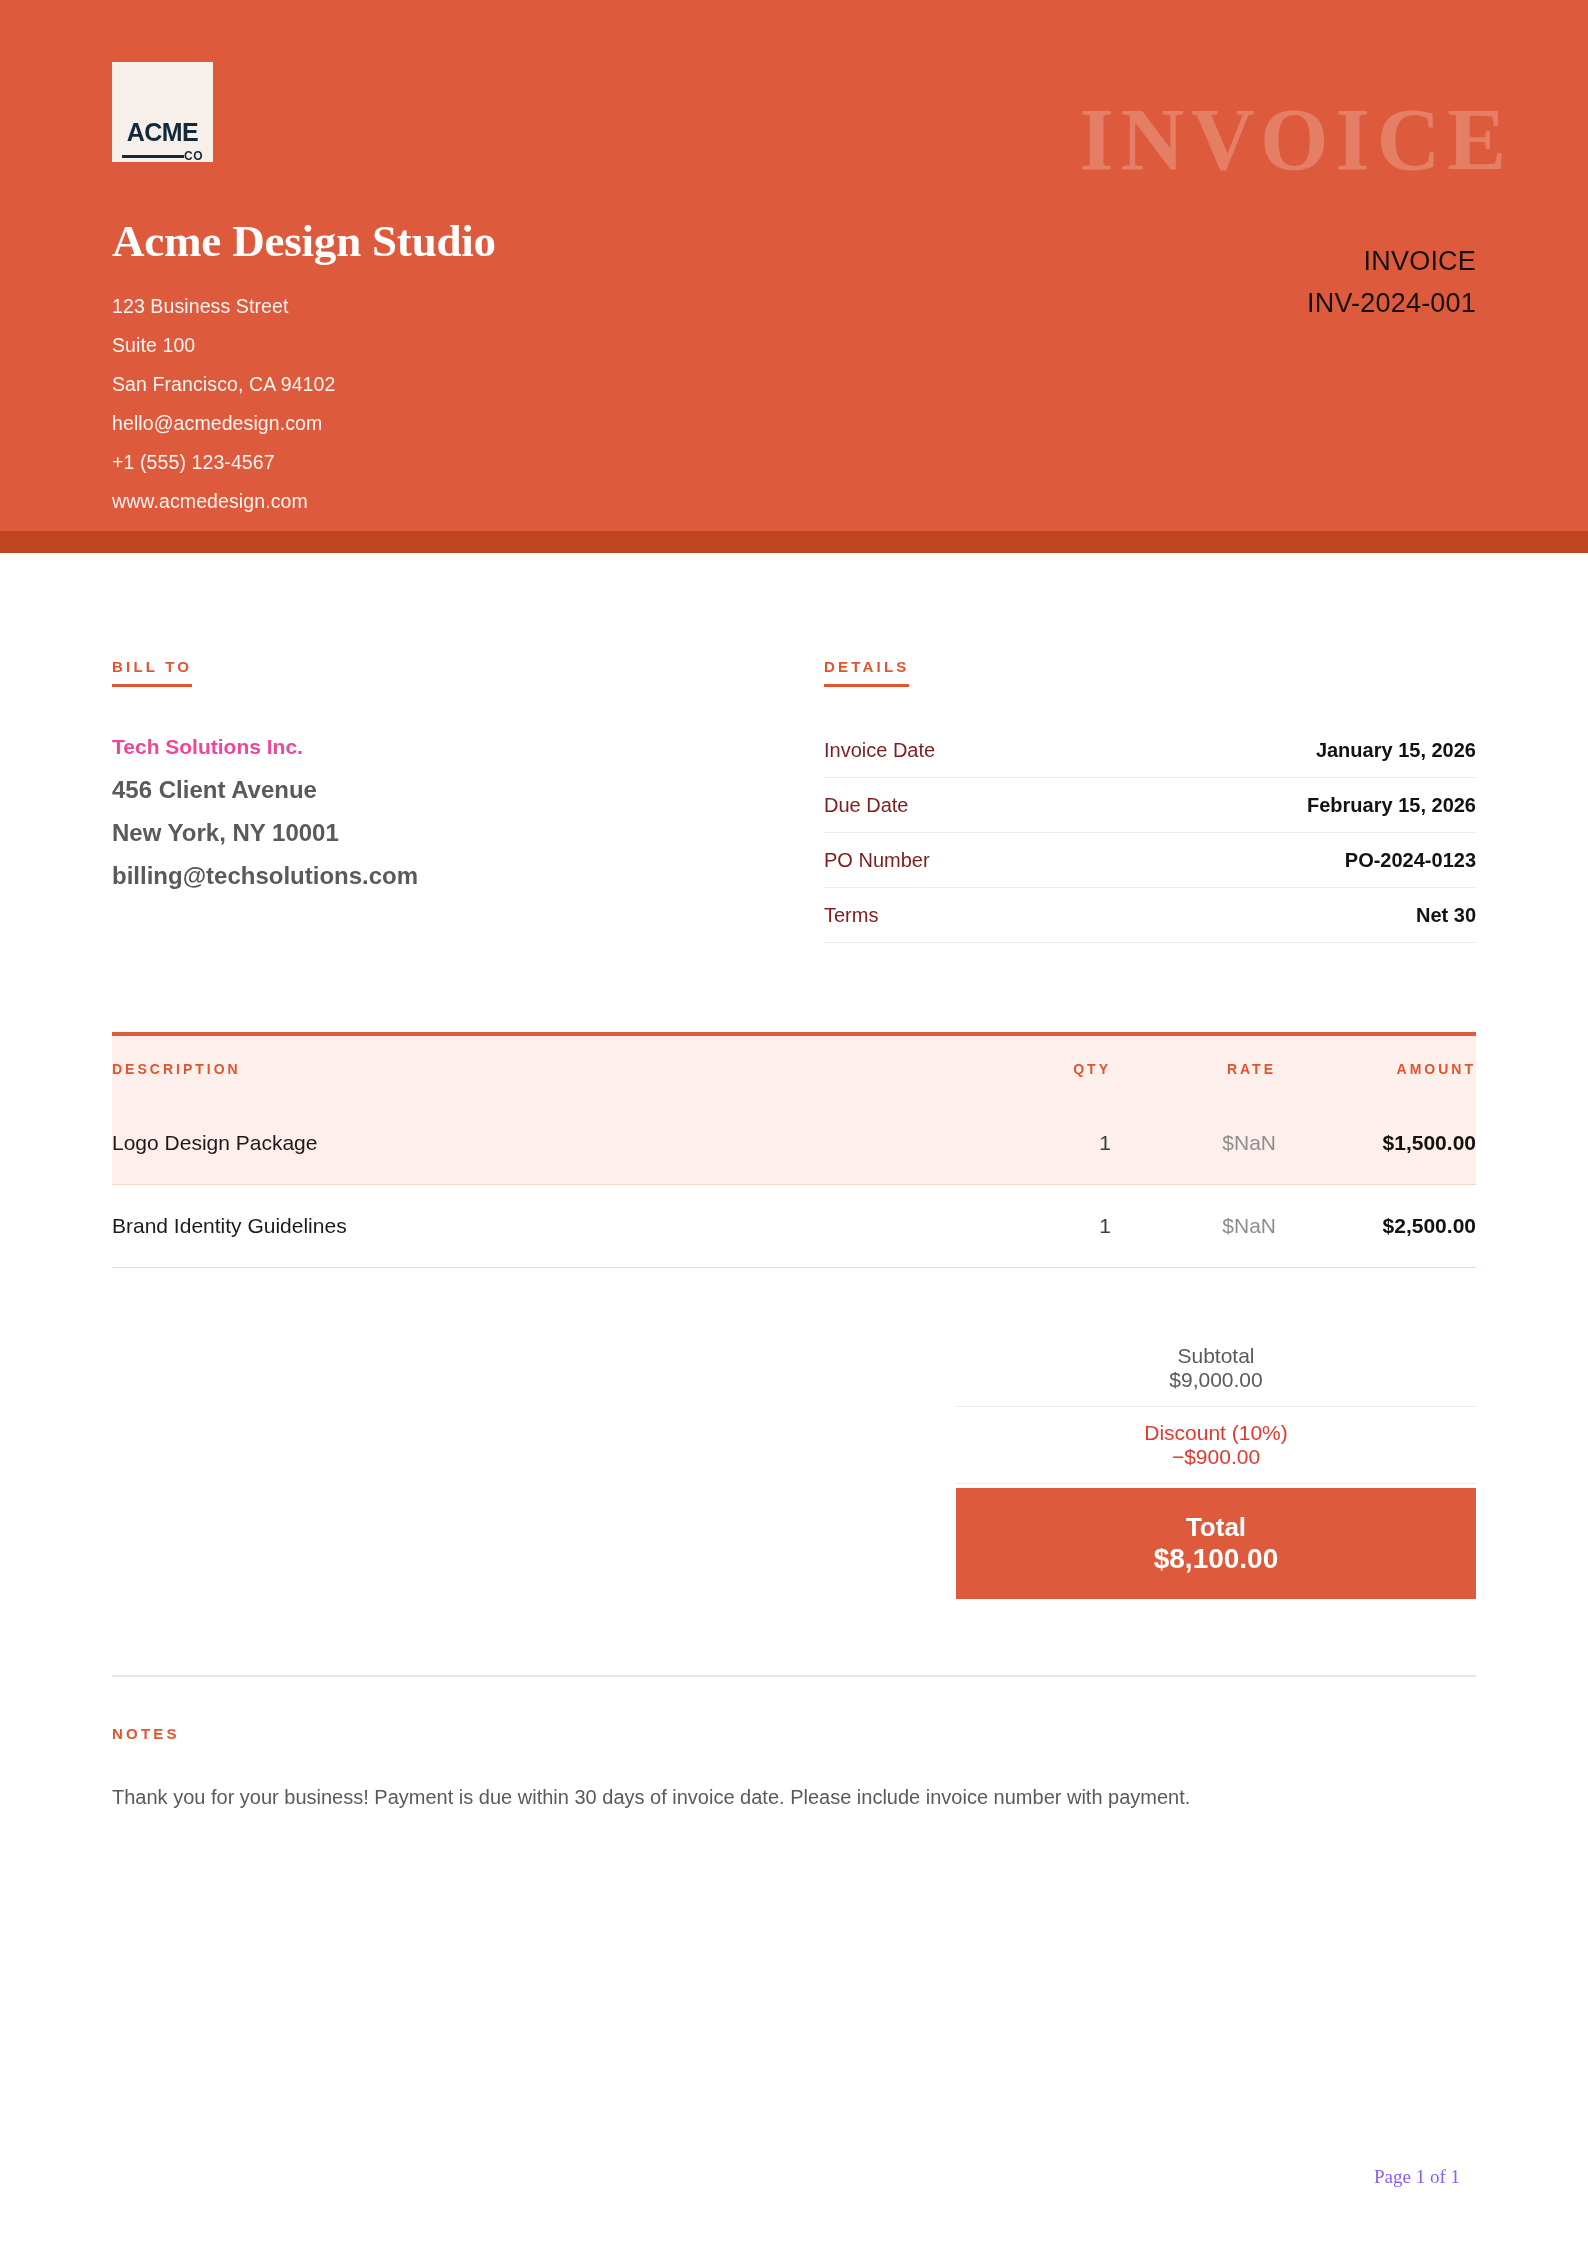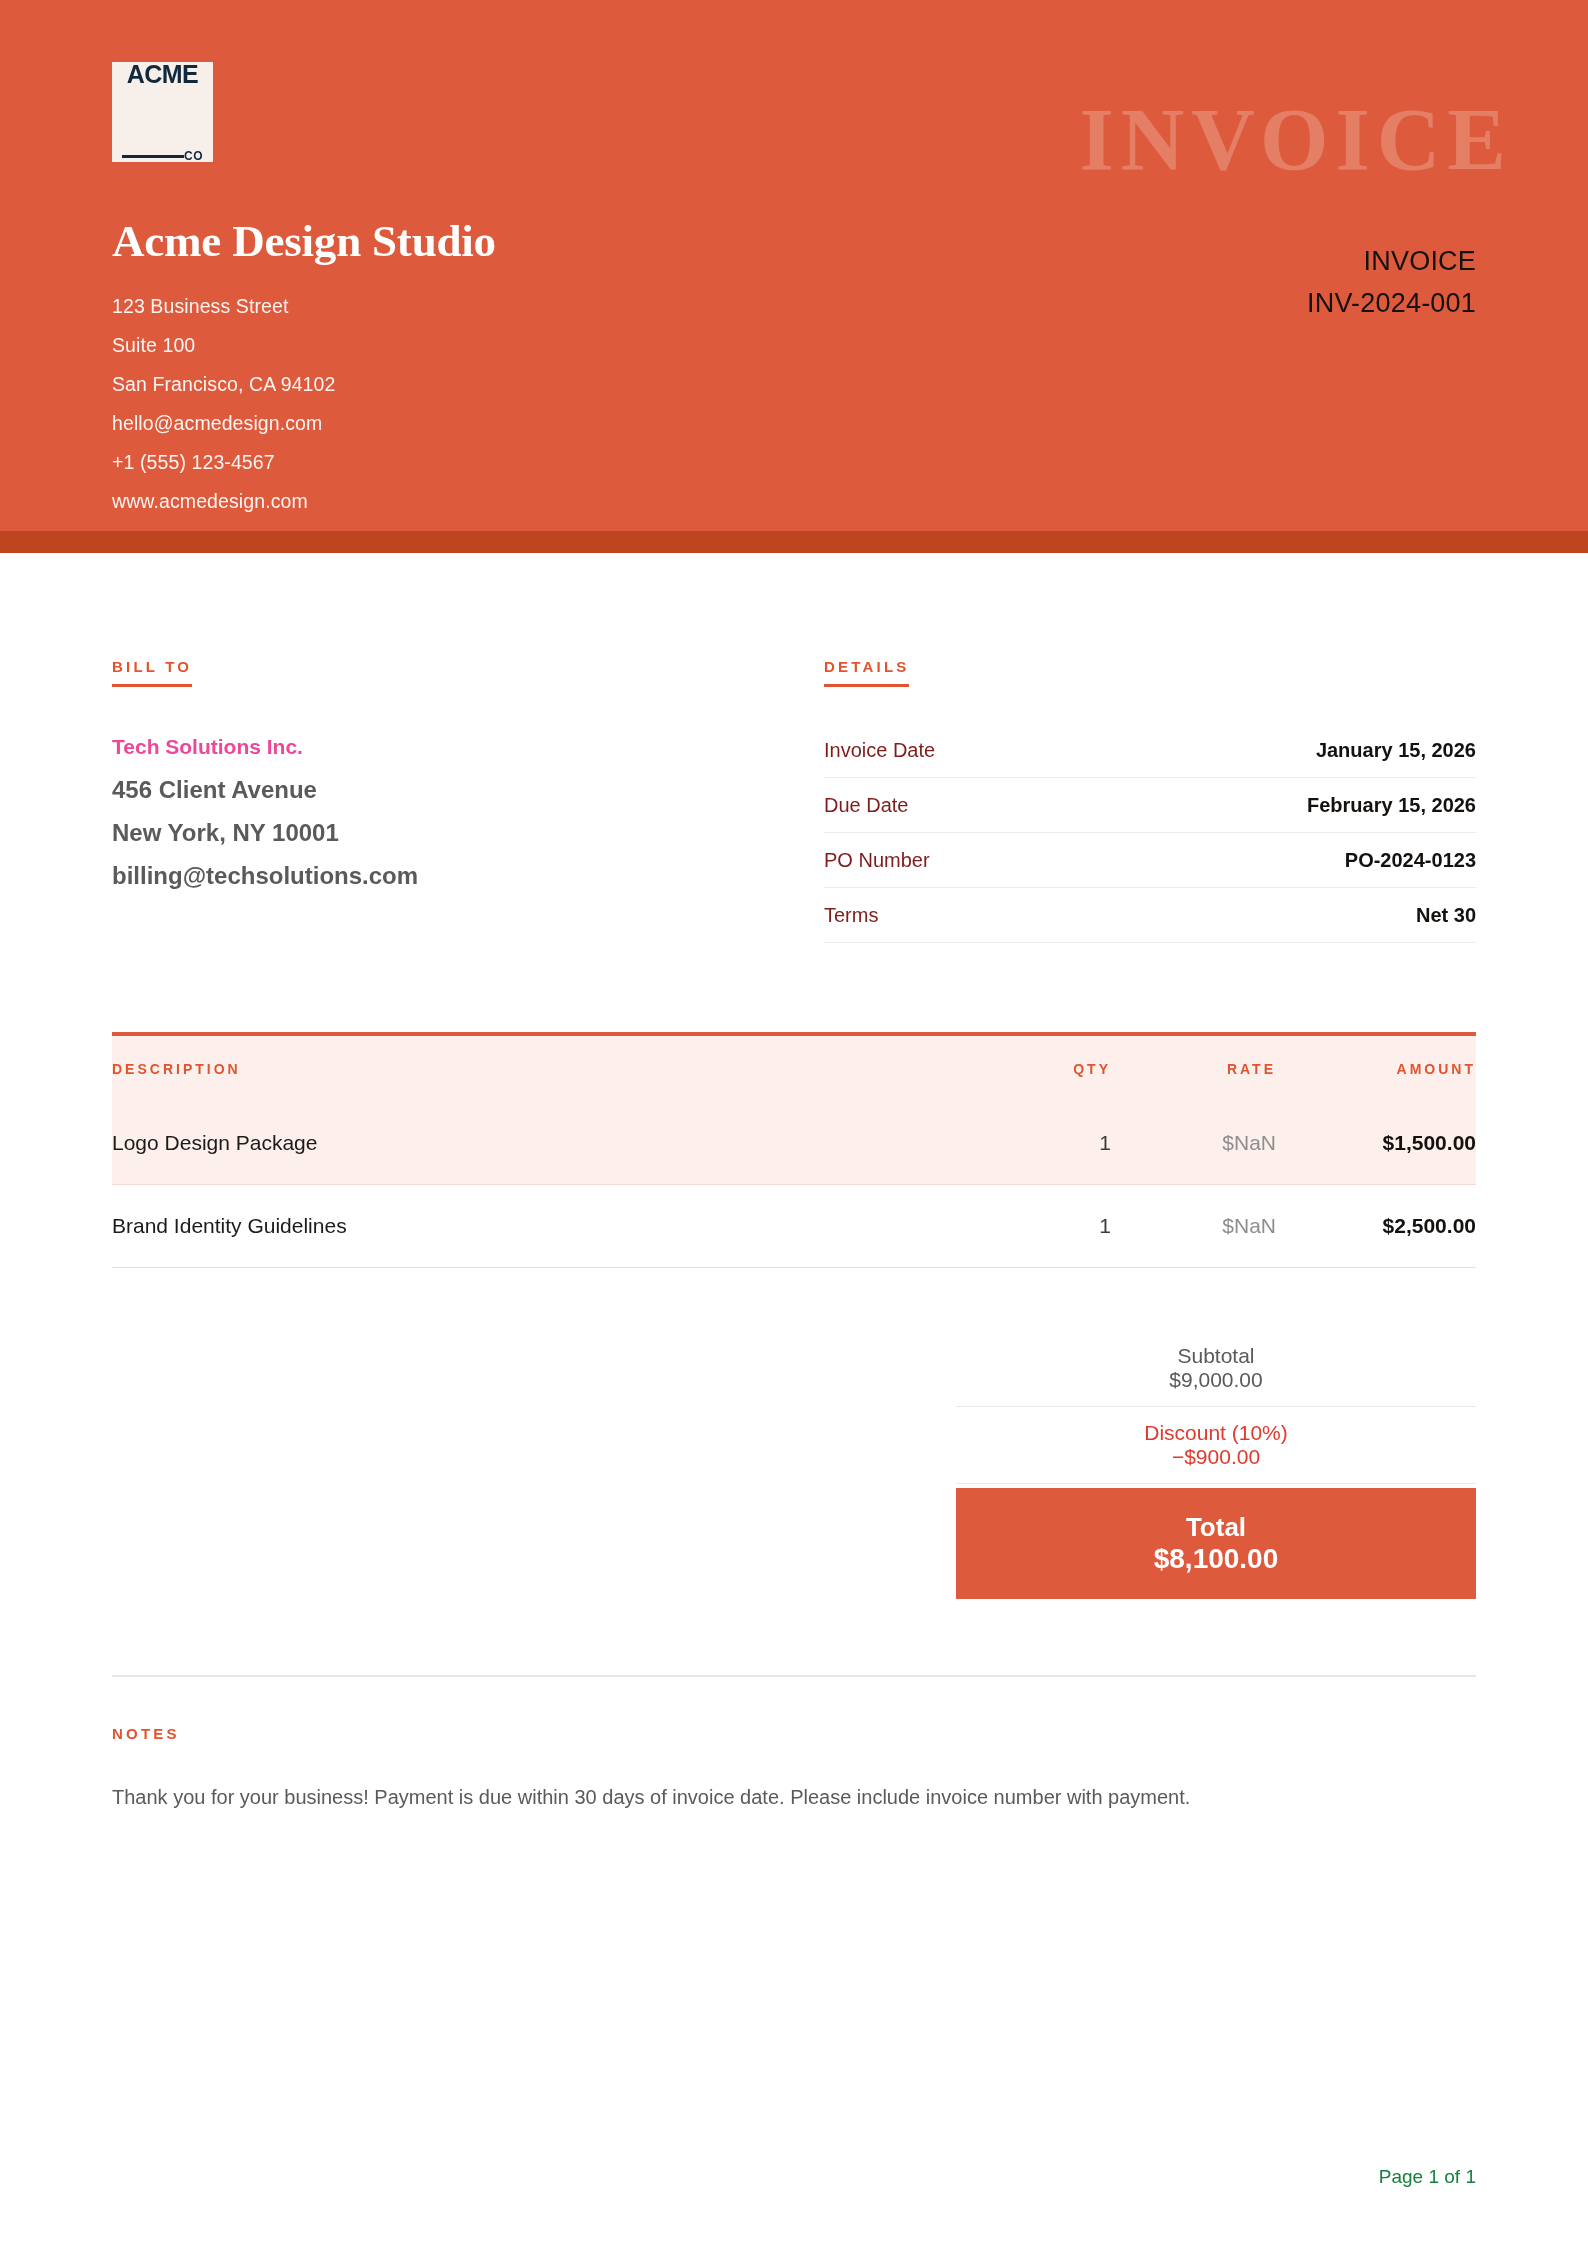--- a/index.html
+++ b/index.html
@@ -37,21 +37,21 @@
     background: #BF4520;
   }
 
   .logo-box {
     width: 101px;
     height: 100px;
     background: #F7EFEA;
     display: flex;
     flex-direction: column;
     align-items: center;
-    justify-content: space-between;
+    justify-content: flex-end;
     padding: 0 10px;
   }
   .logo-mark {
     font-family: "Liberation Sans", sans-serif;
     font-weight: bold;
     color: #12293B;
     font-size: 25px;
     letter-spacing: -0.5px;
     line-height: 1;
   }
@@ -277,24 +277,25 @@
     margin-top: 26px;
     font-size: 20px;
     color: #5a5a5a;
     line-height: 41px;
     max-width: 1280px;
   }
 
   
   .page-footer {
     position: absolute;
-    right: 112px;
+    right: 128px;
     bottom: 58px;
     font-size: 19px;
-    color: #15803d;
+    color: #8b5cf6;
+    font-family: Liberation Serif, serif;
   }
 </style>
 </head>
 <body>
 
 <div class="page">
 
   <div class="header-band">
 
     <div class="watermark">INVOICE</div>

